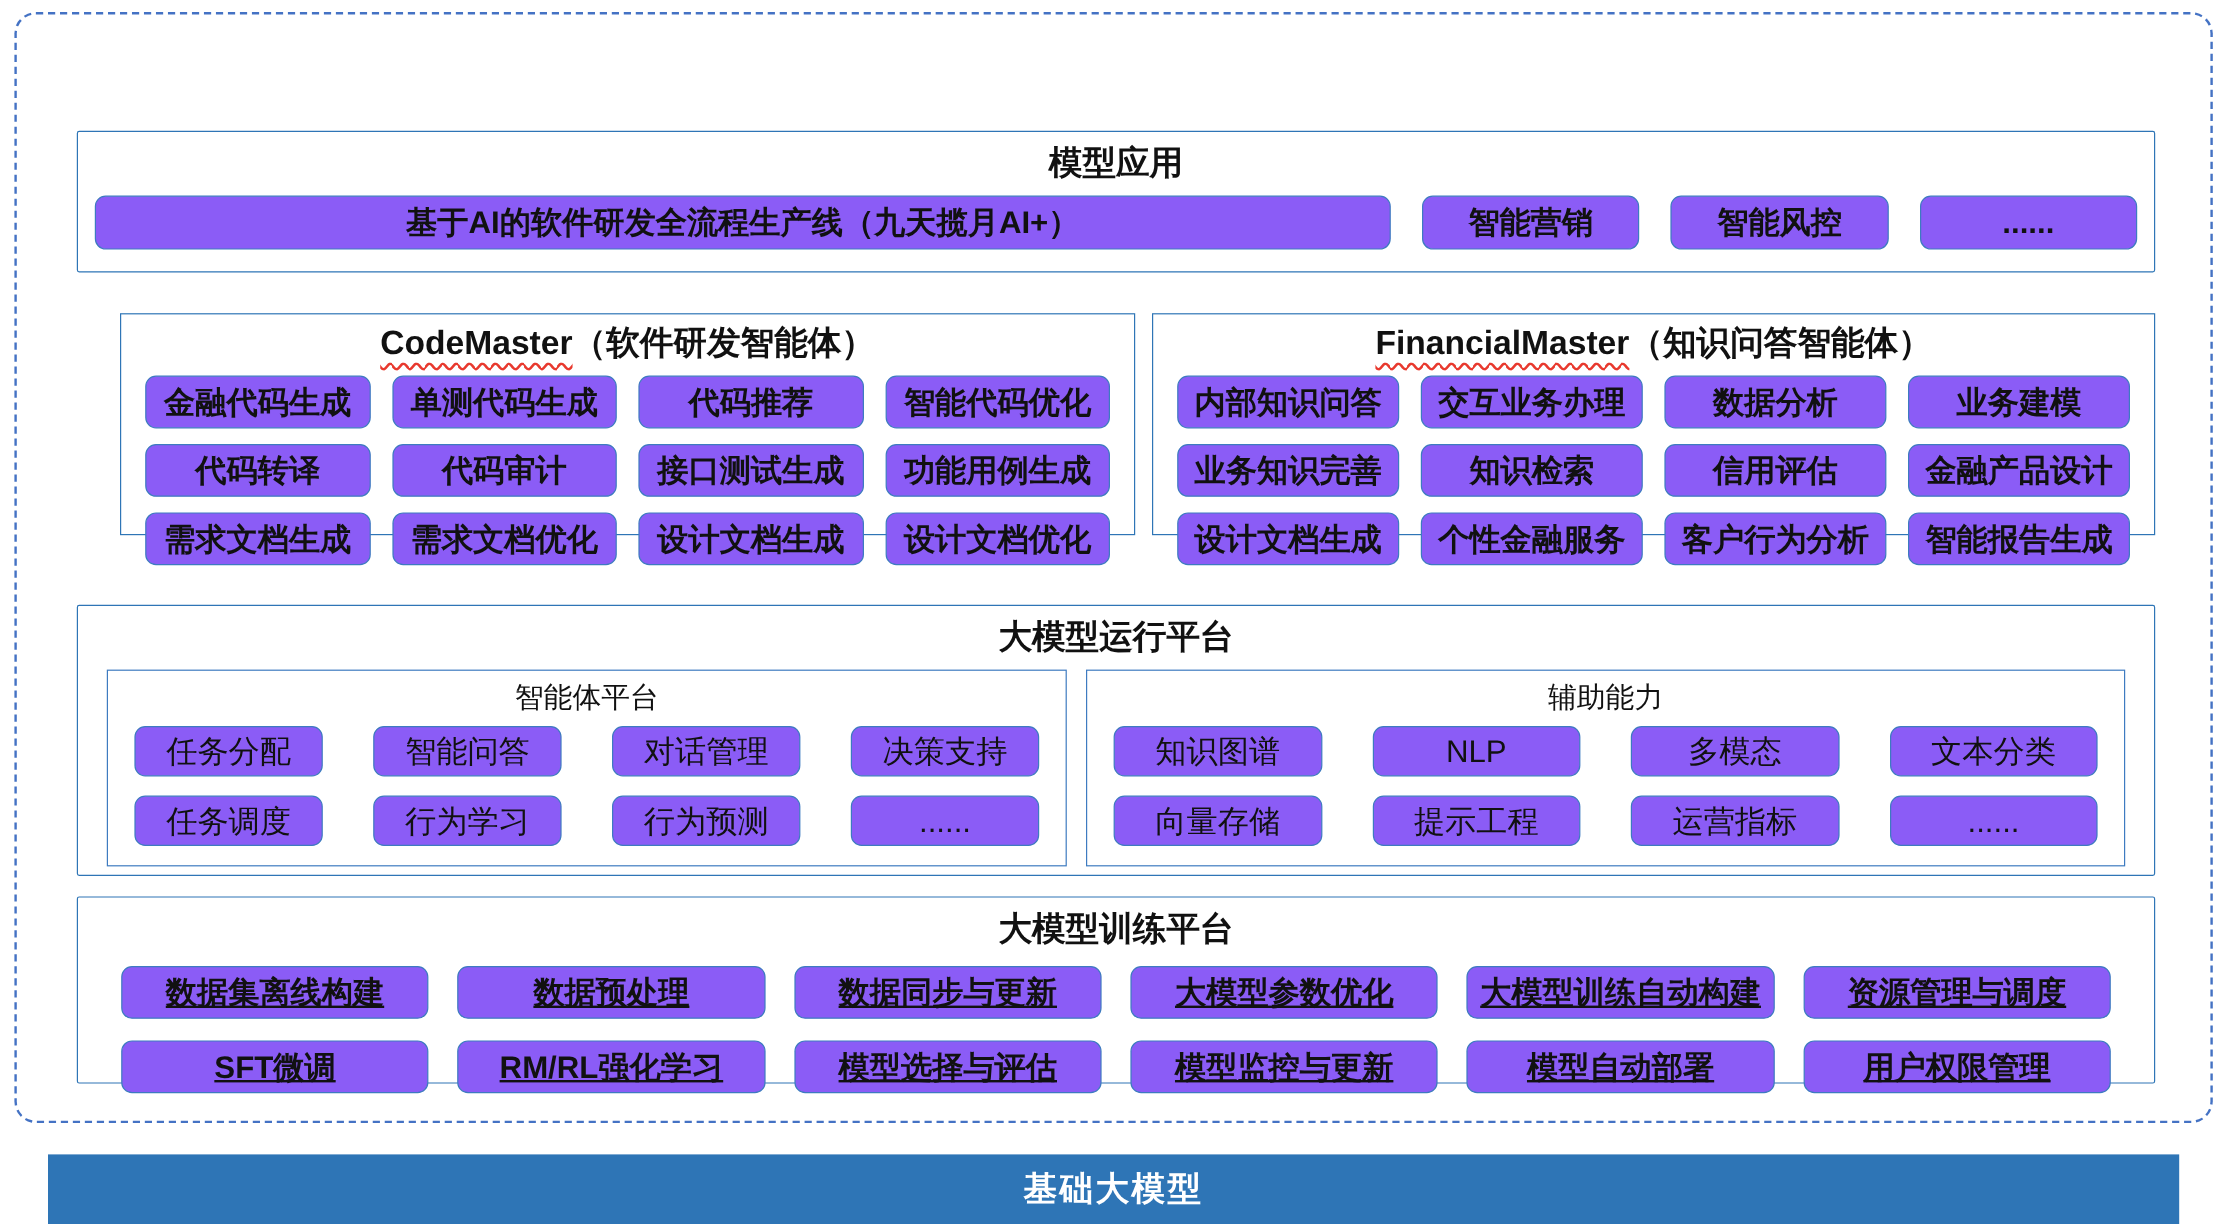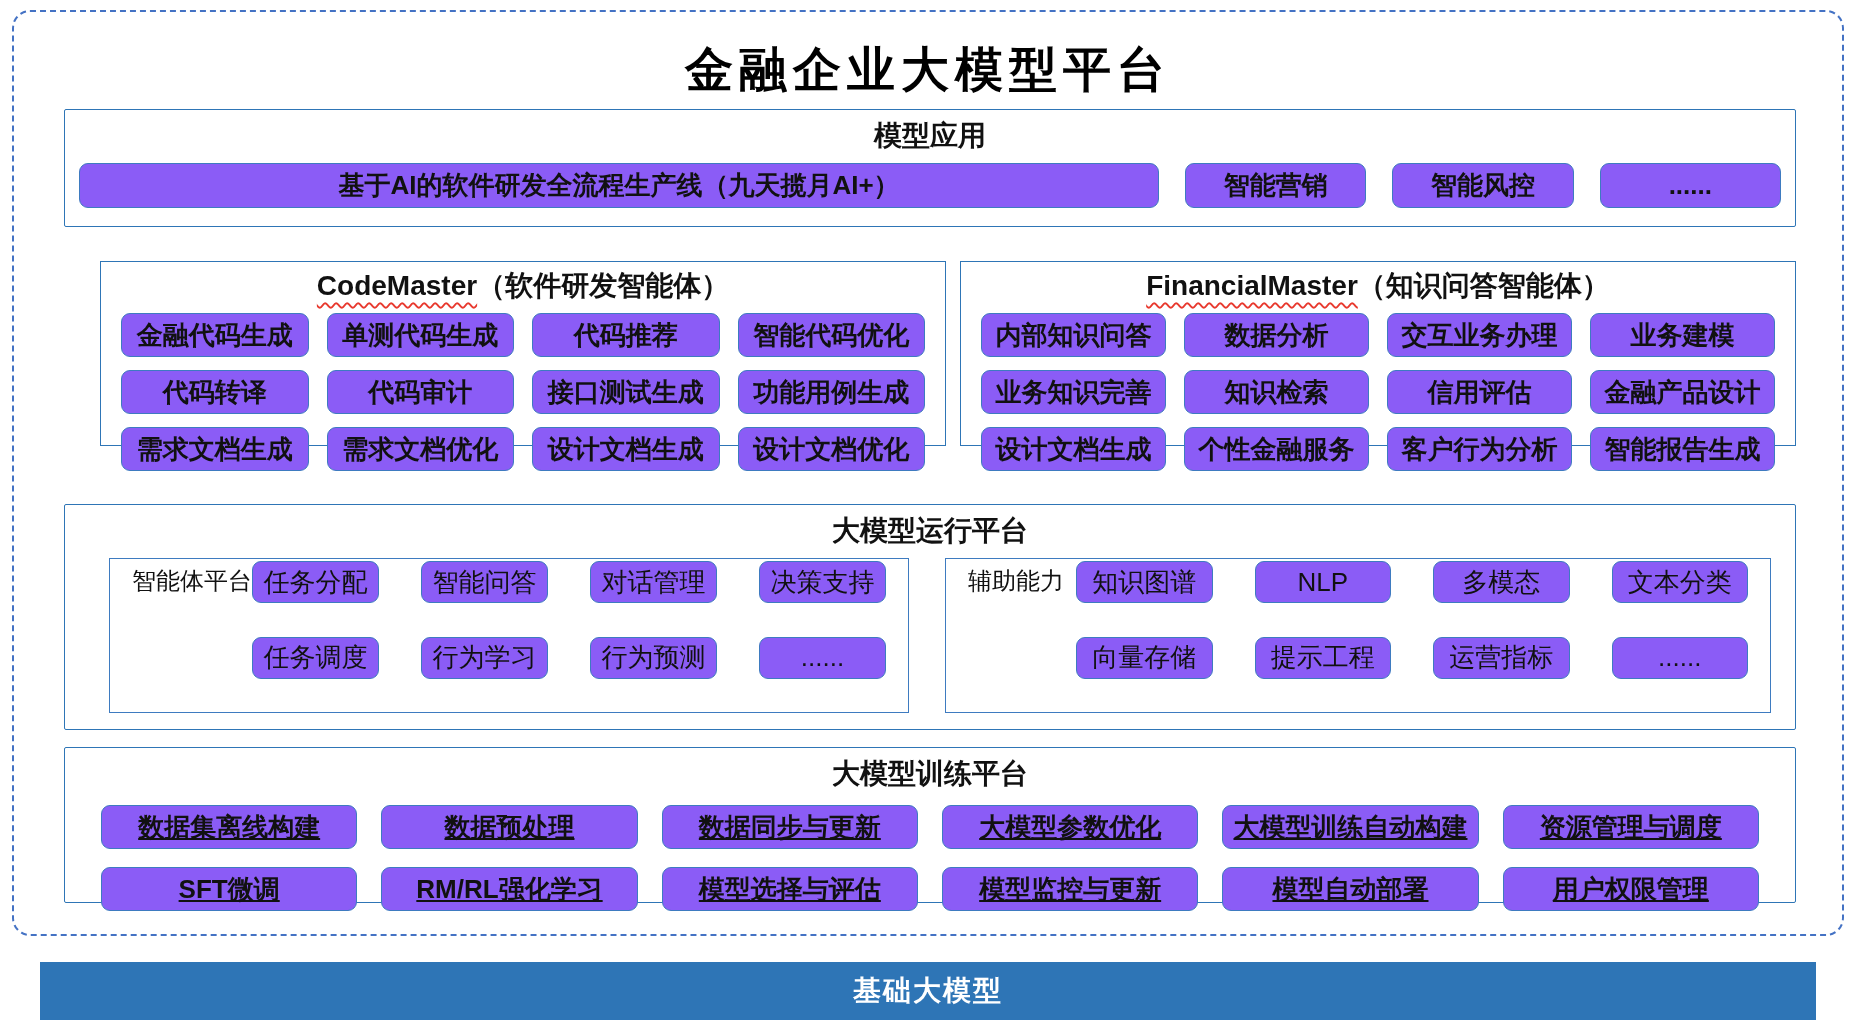--- a/index.html
+++ b/index.html
@@ -120,26 +120,25 @@
   .sec-runtime { top: 492px; height: 226px; }
   .runtime-groups {
     display: flex;
     gap: 16px;
     margin: 8px 24px 16px 24px;
     flex: 1;
   }
   .group-box {
     border: 1.5px solid #3E7BC0;
     display: flex;
-    flex-direction: row;
+    flex-direction: column;
     padding: 2px 22px 16px 22px;
-    margin-left: 20px;
   }
   .group-left  { flex: 0 0 800px; }
-  .group-right { flex: 1; gap: 12px; }
+  .group-right { flex: 1; }
   .group-title {
     text-align: center;
     font-weight: 400;
     font-size: 24px;
     padding: 4px 0 8px 0;
     white-space: nowrap;
   }
   .group-box .grid-4 { row-gap: 16px; column-gap: 42px; }
   .group-box .item { height: 42px; font-weight: 400; }
 
@@ -168,21 +167,20 @@
     font-weight: 700;
     font-size: 28px;
     letter-spacing: 2px;
   }
 </style>
 </head>
 <body>
 
 <div class="frame">
 
-  <h1 class="main-title">金融企业大模型平台</h1>
 
   <div class="section sec-apps">
     <div class="section-title">模型应用</div>
     <div class="apps-row">
       <div class="item pipeline-box">基于AI的软件研发全流程生产线（九天揽月AI+）</div>
       <div class="item app-small">智能营销</div>
       <div class="item app-small">智能风控</div>
       <div class="item app-small">......</div>
     </div>
   </div>
@@ -206,22 +204,22 @@
           <div class="item">设计文档生成</div>
           <div class="item">设计文档优化</div>
         </div>
     </div>
     <div class="agent-box agent-right bold">
       <div class="agent-title">
         <span class="en">FinancialMaster</span><span>（知识问答智能体）</span>
       </div>
       <div class="grid-4">
           <div class="item">内部知识问答</div>
+          <div class="item">交互业务办理</div>
           <div class="item">数据分析</div>
-          <div class="item">交互业务办理</div>
           <div class="item">业务建模</div>
           <div class="item">业务知识完善</div>
           <div class="item">知识检索</div>
           <div class="item">信用评估</div>
           <div class="item">金融产品设计</div>
           <div class="item">设计文档生成</div>
           <div class="item">个性金融服务</div>
           <div class="item">客户行为分析</div>
           <div class="item">智能报告生成</div>
         </div>

